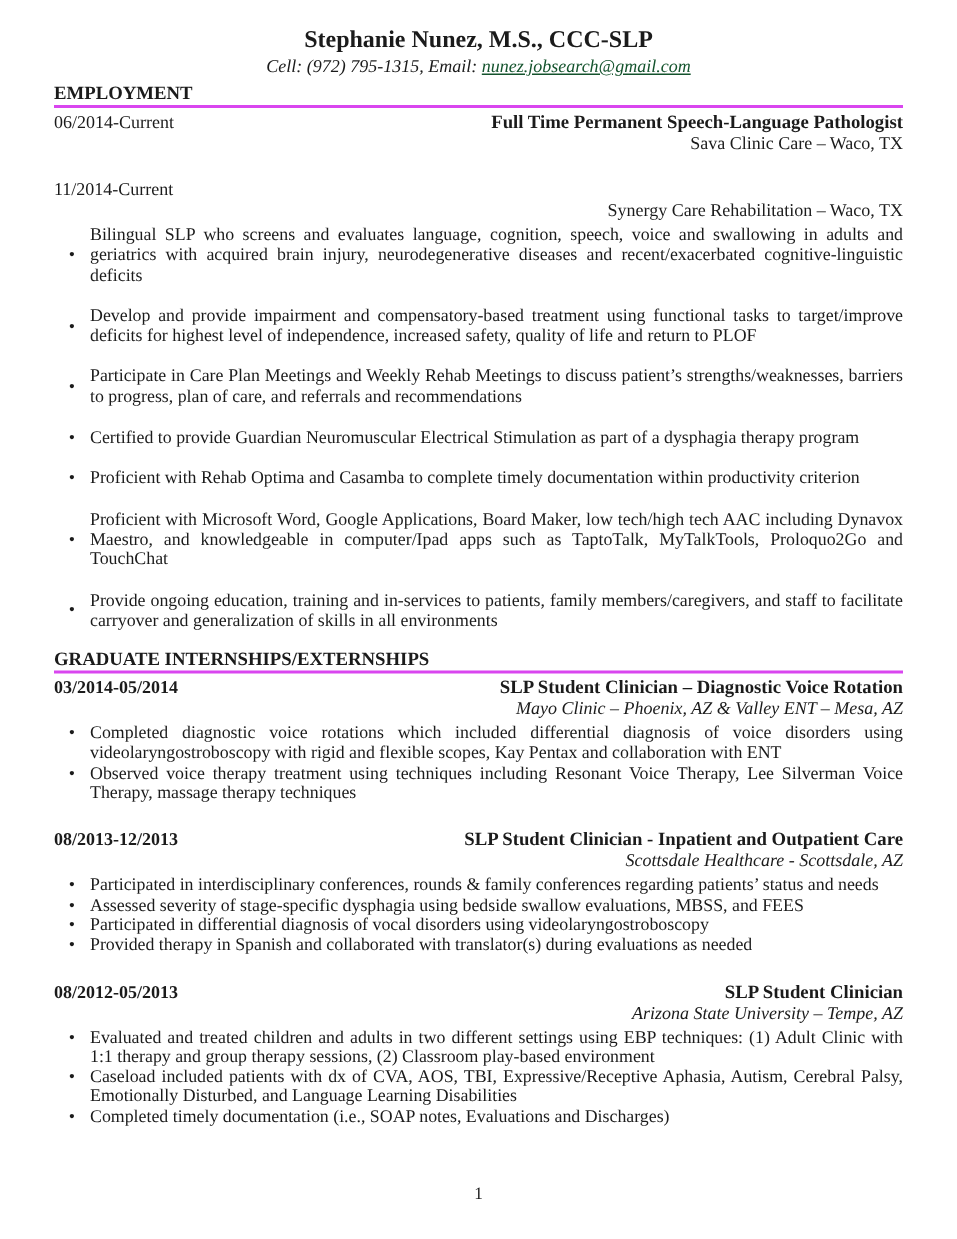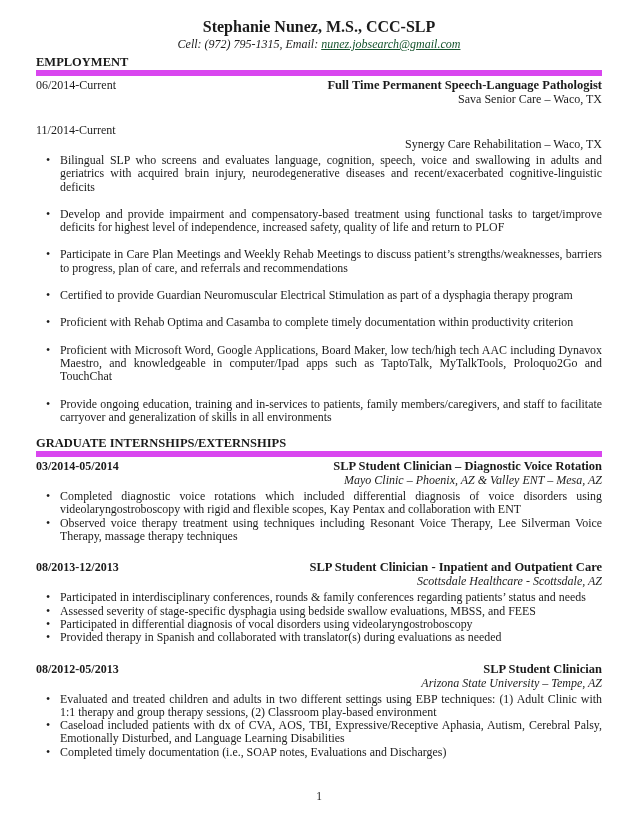--- a/index.html
+++ b/index.html
@@ -13,41 +13,41 @@
   .page { position:relative; width:638px; height:826px; padding:18px 36px 0 36px; background:#ffffff; }
 
   
   .name { text-align:center; font-weight:bold; font-size:16px; line-height:18px; }
   .contact { text-align:center; font-style:italic; font-size:12px; line-height:15px; margin-top:1px; }
   .email-link { color:#14532d; text-decoration:underline; cursor:pointer; }
 
   
   .sec-heading {
     font-weight:bold; font-size:12.5px; line-height:14px;
-    border-bottom:6px solid #d946ef; padding-bottom:1px;
+    border-bottom:2px solid #d946ef; padding-bottom:1px;
   }
   .sec-heading.mt { margin-top:3px; }
   .sec-heading.big-mt { margin-top:12px; }
 
   
   .entry-head { display:flex; justify-content:space-between; align-items:baseline; margin-top:2px; }
   .entry-date { font-size:12px; line-height:14px; white-space:nowrap; }
   .entry-date.bold { font-weight:bold; }
   .entry-title { font-weight:bold; font-size:12.5px; line-height:14px; text-align:right; }
   .entry-org { text-align:right; font-size:12px; line-height:14px; }
   .entry-org.italic { font-style:italic; }
   .entry-gap { margin-top:17px; }
 
   
   .blist { list-style:none; margin-top:3px; }
   .bitem { display:flex; font-size:11.9px; line-height:13.3px; }
   .bitem .marker { width:24px; flex:0 0 24px; text-align:center; }
   .bitem .marker::before { content:"\2022"; }
   .bitem .btext { flex:1; text-align:justify; }
-  .blist.spaced .bitem { margin-bottom:14px; }
+  .blist.spaced .bitem { margin-bottom:14px;align-items:center; }
   .blist.spaced .bitem:last-child { margin-bottom:0; }
 
   
   .page-number {
     position:absolute; left:0; bottom:24px; width:638px;
     text-align:center; font-size:11.5px;
   }
 </style>
 </head>
 <body>
@@ -59,21 +59,21 @@
     <span>Cell: (972) 795-1315, Email: </span><a class="email-link">nunez.jobsearch@gmail.com</a>
   </div>
 
   <div class="sec-heading mt">EMPLOYMENT</div>
 
   <div>
     <div class="entry-head">
       <span class="entry-date">06/2014-Current</span>
       <span class="entry-title">Full Time Permanent Speech-Language Pathologist</span>
     </div>
-    <div class="entry-org">Sava Senior Care – Waco, TX</div>
+    <div class="entry-org">Sava Clinic Care – Waco, TX</div>
   </div>
 
   <div class="entry-gap">
     <div class="entry-head">
       <span class="entry-date">11/2014-Current</span>
     </div>
     <div class="entry-org">Synergy Care Rehabilitation – Waco, TX</div>
   </div>
 
 

